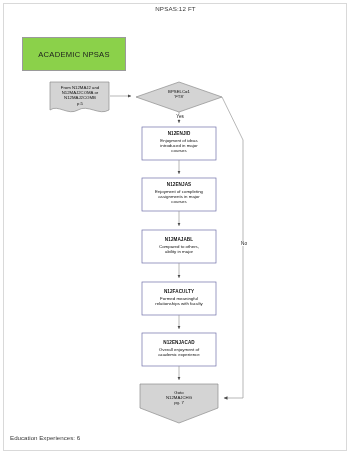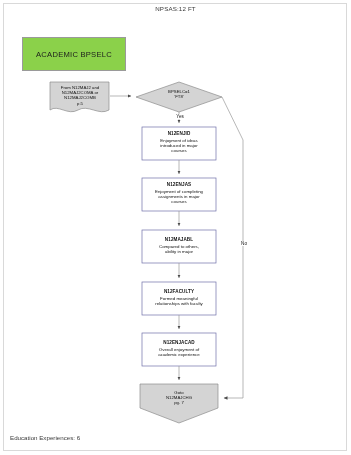--- a/index.html
+++ b/index.html
@@ -114,21 +114,21 @@
 </head>
 <body>
 
 <div id="page">
 
   <div id="page-frame"></div>
 
   <div id="header-title">NPSAS:12 FT</div>
 
   <div id="section-banner">
-    <span class="label">ACADEMIC BPSELC</span>
+    <span class="label">ACADEMIC NPSAS</span>
   </div>
 
   <svg id="canvas" viewBox="0 0 351 455">
     <defs>
       <marker id="arrow" markerWidth="6" markerHeight="6" refX="5" refY="3" orient="auto">
         <path d="M0,0.6 L5.4,3 L0,5.4 z" fill="#4a4a4a"></path>
       </marker>
       <marker id="arrowsm" markerWidth="5" markerHeight="5" refX="4.4" refY="2.5" orient="auto">
         <path d="M0,0.5 L4.4,2.5 L0,4.5 z" fill="#4a4a4a"></path>
       </marker>

